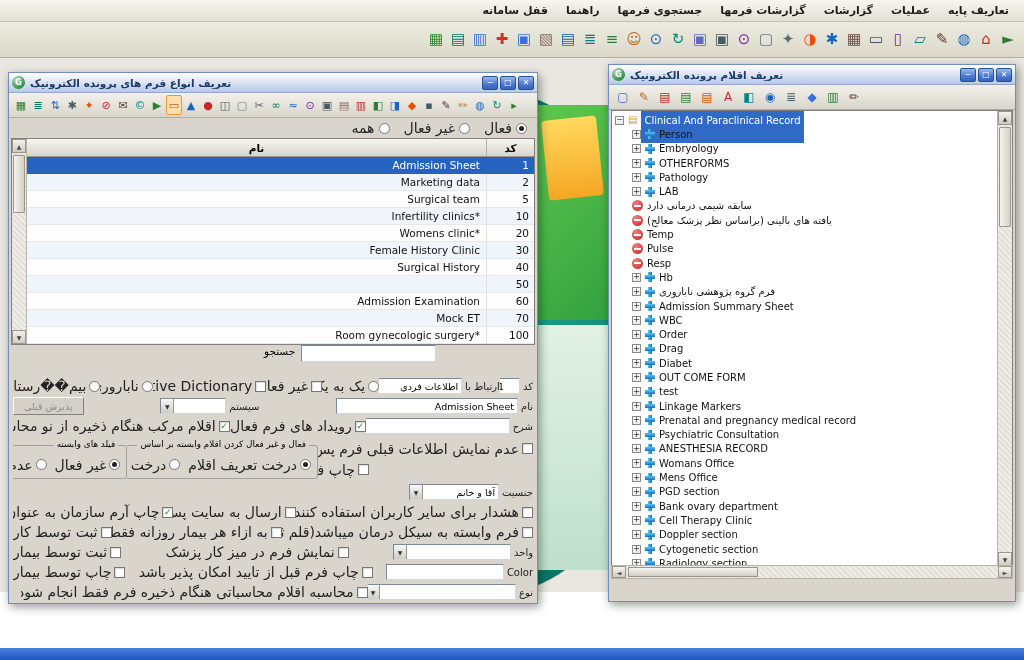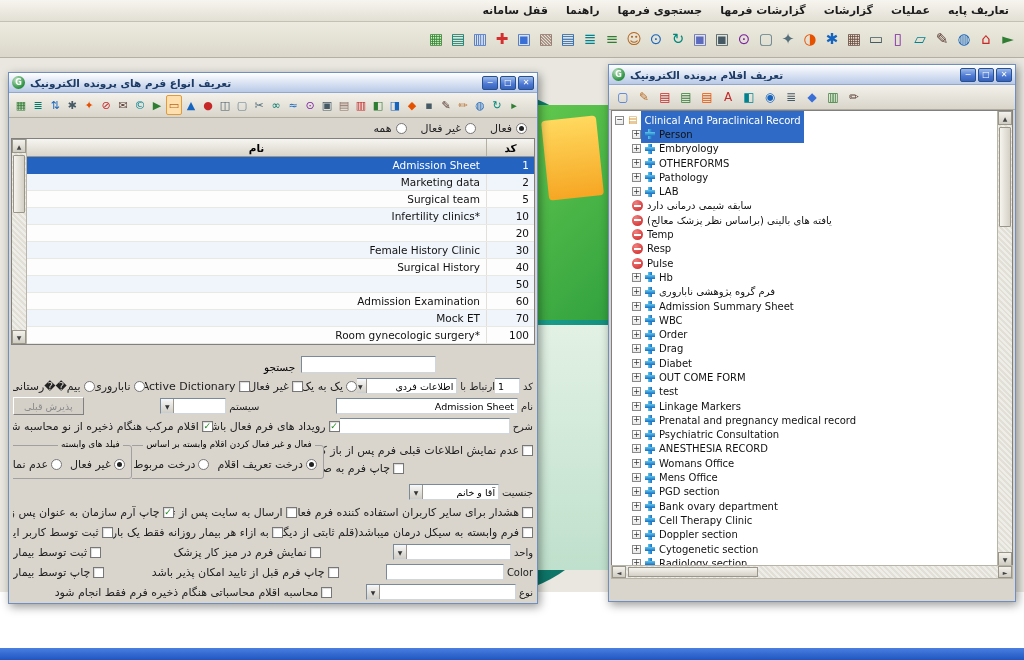--- a/index.html
+++ b/index.html
@@ -89,34 +89,34 @@
   .tcell.name{flex:1;direction:ltr;}
   .trow{height:17px;direction:rtl;display:flex;border-bottom:1px solid #e8e8e4;
     background:#fdfdfd;font-size:10.5px;color:#111;}
   .trow.alt{background:#f0f5fc;}
   .trow .tcell.code{justify-content:flex-end;padding:0 5px;direction:ltr;border-left:1px solid #e3e0d8;}
   .trow .tcell.name{justify-content:flex-end;padding:0 6px;}
   .trow.sel{background:#2563c0;color:#fff;border-bottom-color:#2563c0;}
   .trow.sel .tcell.code{border-left-color:#2563c0;}
 
   
-  .search-row{height:28px;display:flex;align-items:flex-end;gap:6px;padding-left:255px;font-size:10.5px;}
+  .search-row{height:28px;display:flex;align-items:flex-start;gap:6px;padding-left:255px;font-size:10.5px;}
   .s-input{width:135px;height:17px;background:#fff;border:1px solid;
     border-color:#7a8a99 #cfd6dd #cfd6dd #7a8a99;}
   .items-search{position:absolute;left:0;right:0;bottom:0;height:22px;padding-left:10px;
     background:#d9d5cd;display:flex;align-items:center;gap:6px;font-size:10.5px;}
   .items-search .s-input{width:64px;height:15px;}
 
   
   .form-area{padding:3px 4px 0;}
   .form-row{display:flex;direction:rtl;justify-content:space-between;align-items:center;height:20px;}
   .form-row.tall{height:46px;}
   .cluster{display:flex;direction:rtl;align-items:center;gap:3px;white-space:nowrap;overflow:hidden;}
   .f-lbl{font-size:10px;color:#222;}
-  .f-lblsm{font-size:11px;color:#222;}
+  .f-lblsm{font-size:14px;color:#222;}
   .f-txt{height:16px;background:#fff;border:1px solid;border-color:#7a8a99 #cfd6dd #cfd6dd #7a8a99;
     display:flex;align-items:center;padding:0 3px;font-size:9.5px;direction:ltr;flex:none;}
   .f-txt.rt{justify-content:flex-end;}
   .f-sel{height:16px;background:#fff;border:1px solid;border-color:#7a8a99 #cfd6dd #cfd6dd #7a8a99;
     display:flex;direction:rtl;align-items:center;font-size:9.5px;flex:none;}
   .f-sel .val{flex:1;padding:0 3px;overflow:hidden;}
   .f-arrow{width:13px;height:14px;flex:none;background:linear-gradient(#f8f8f8,#cfccc4);
     border-right:1px solid #9a968a;display:flex;align-items:center;justify-content:center;
     font-size:6px;color:#333;}
   .f-chkwrap,.f-radwrap{display:inline-flex;direction:rtl;align-items:center;gap:3px;}
@@ -351,20 +351,21 @@
             <div class="trow">
               <div class="tcell code">5</div>
               <div class="tcell name">Surgical team</div>
             </div>
             <div class="trow alt">
               <div class="tcell code">10</div>
               <div class="tcell name">Infertility clinics*</div>
             </div>
             <div class="trow">
               <div class="tcell code">20</div>
+              <div class="tcell name">Womens clinic*</div>
             </div>
             <div class="trow alt">
               <div class="tcell code">30</div>
               <div class="tcell name">Female History Clinic</div>
             </div>
             <div class="trow">
               <div class="tcell code">40</div>
               <div class="tcell name">Surgical History</div>
             </div>
             <div class="trow alt">
@@ -702,27 +703,27 @@
           <div class="titem child">
             <span class="tminus">
               <span class="bar"></span>
             </span>
             <span class="tlabel">Temp</span>
           </div>
           <div class="titem child">
             <span class="tminus">
               <span class="bar"></span>
             </span>
-            <span class="tlabel">Resp</span>
+            <span class="tlabel">Pulse</span>
           </div>
           <div class="titem child">
             <span class="tminus">
               <span class="bar"></span>
             </span>
-            <span class="tlabel">Pulse</span>
+            <span class="tlabel">Resp</span>
           </div>
           <div class="titem child">
             <span class="texp">+</span>
             <span class="tcross"></span>
             <span class="tlabel">Hb</span>
           </div>
           <div class="titem child">
             <span class="texp">+</span>
             <span class="tcross"></span>
             <span class="tlabel">فرم گروه پژوهشی ناباروری</span>

